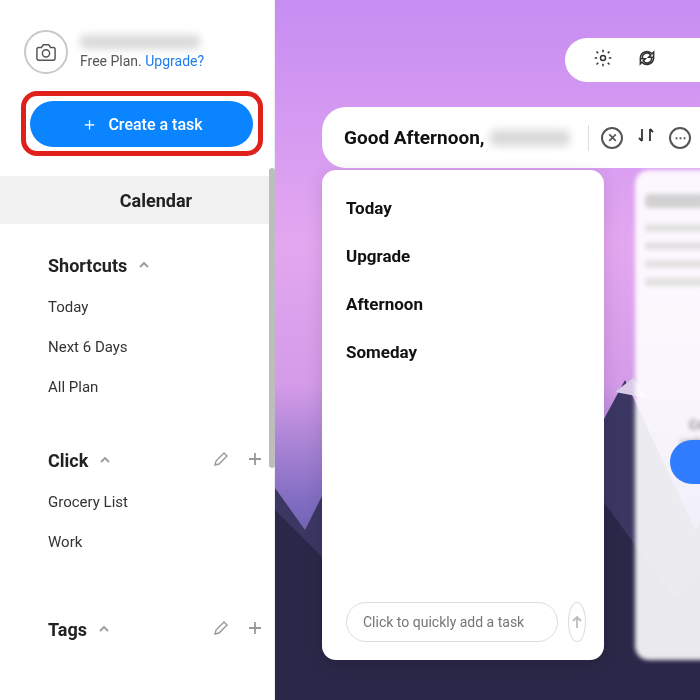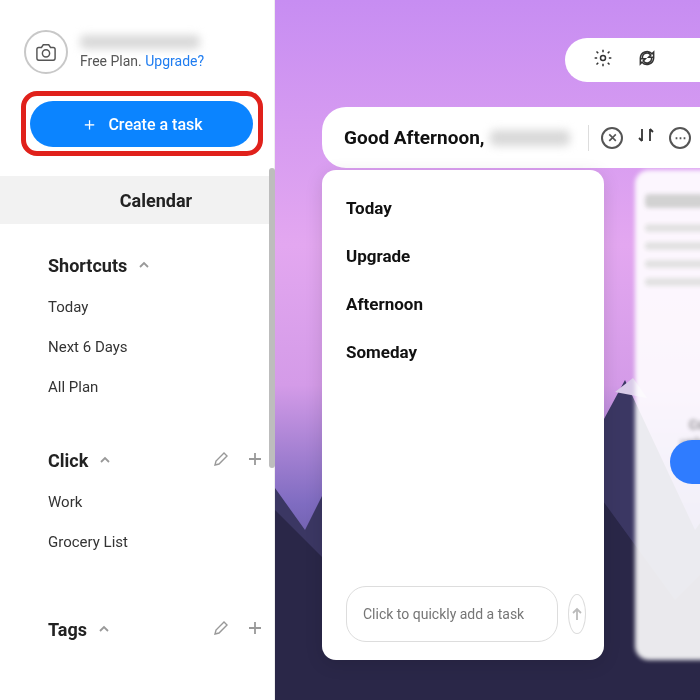--- a/index.html
+++ b/index.html
@@ -81,21 +81,21 @@
   .sort-icon svg { width:18px; height:18px;}
 
   .day-card {
     position:absolute; left:47px; top:170px; width:282px; height:490px;
     background:#fff; border-radius:14px; box-shadow:0 4px 18px rgba(0,0,0,0.12);
     padding:28px 24px 18px 24px; display:flex; flex-direction:column;
   }
   .day-card .item { font-size:17px; font-weight:700; color:#111; margin-bottom:28px; cursor:pointer;}
   .quick-add-row { margin-top:auto; display:flex; align-items:center; gap:10px;}
   .quick-add-input {
-    flex:1; height:56px; border:1px solid #ddd; border-radius:20px; padding:0 16px;
+    flex:1; height:40px; border:1px solid #ddd; border-radius:20px; padding:0 16px;
     font-size:14px; color:#aaa; background:#fff;
   }
   .send-btn { width:40px; height:40px; border:1px solid #ddd; border-radius:50%; display:flex; align-items:center; justify-content:center;}
   .send-btn svg { width:16px; height:16px;}
 
   .side-card {
     position:absolute; left:360px; top:170px; width:80px; height:490px;
     background:rgba(255,255,255,0.9); border-radius:14px 0 0 14px;
     filter:blur(2px); padding:18px 10px;
   }
@@ -164,22 +164,22 @@
               <path d="M2 14l1-4 8-8 3 3-8 8-4 1z" fill="none" stroke="#999" stroke-width="1.4"></path>
             </svg>
         </span>
         <span>
           <svg viewBox="0 0 16 16">
               <path d="M8 2v12M2 8h12" stroke="#999" stroke-width="1.8"></path>
             </svg>
         </span>
       </span>
     </div>
+    <div class="nav-item">Grocery List</div>
     <div class="nav-item">Work</div>
-    <div class="nav-item">Grocery List</div>
   </div>
 
   <div class="section tags-sec">
     <div class="section-header">
       <span>Tags</span>
       <span class="chev">
         <svg width="14" height="14" viewBox="0 0 14 14">
             <path d="M3 9l4-4 4 4" fill="none" stroke="#999" stroke-width="1.8"></path>
           </svg>
       </span>

